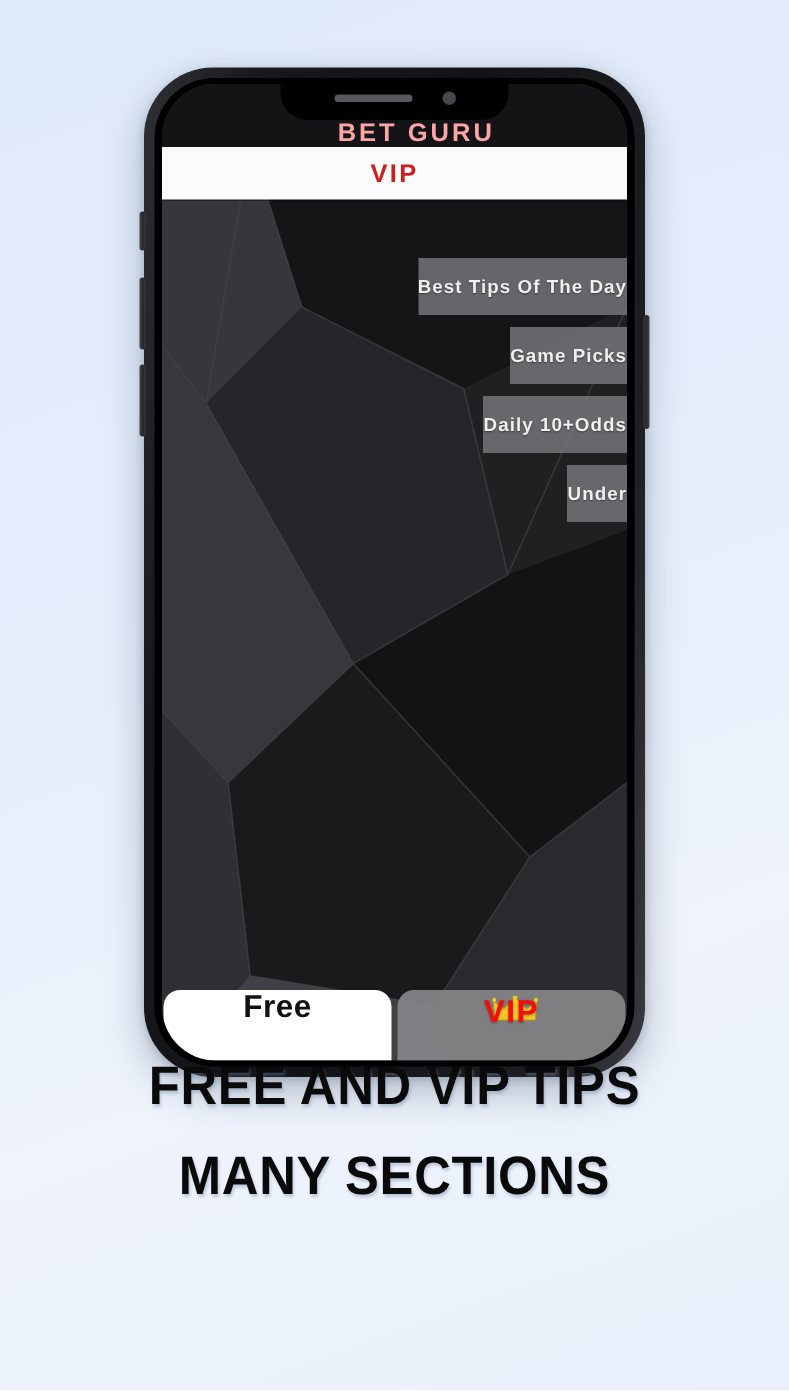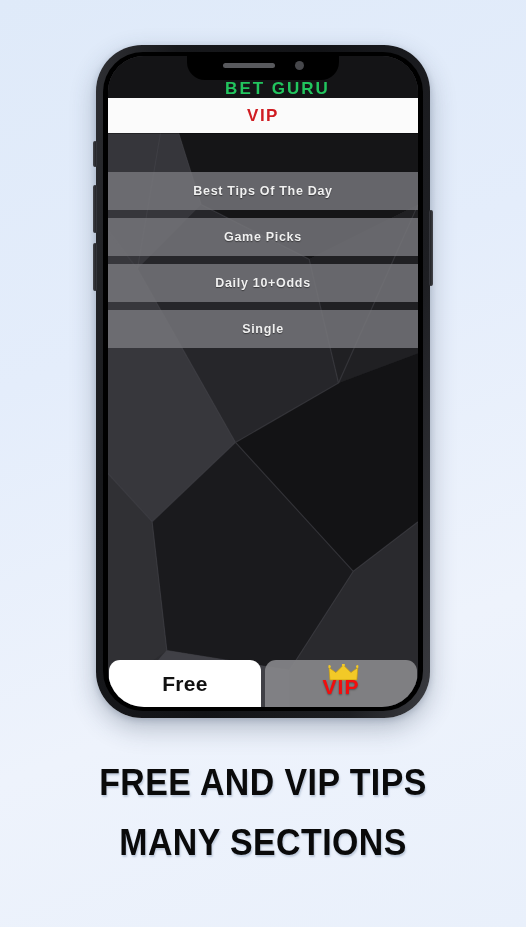--- a/index.html
+++ b/index.html
@@ -65,21 +65,21 @@
     position:relative;
     height:42px;
     flex:0 0 42px;
     background:#141416;
     display:flex; align-items:flex-end; justify-content:center;
   }
   .app-brand {
     font-size:17px;
     font-weight:bold;
     letter-spacing:2px;
-    color:#22c55e;
+    color:#fca5a5;
     line-height:1;
     padding-bottom:1px;
     white-space:nowrap;
     margin-left:29px;
   }
   .notch {
     position:absolute;
     top:-6px; left:50%; transform:translateX(-50%);
     width:152px; height:30px;
     background:#000;
@@ -100,21 +100,21 @@
   }
   .vip-header-label {
     color:#d01d22;
     font-size:17px;
     font-weight:bold;
     letter-spacing:1.5px;
   }
 
   .spacer-top { flex:0 0 39px; }
 
-  .tips-list { position:relative; display:flex; flex-direction:column; }
+  .tips-list { position:relative; display:flex; flex-direction:column;align-items:flex-end; }
   .tip-row {
     flex:0 0 38px;
     background:rgba(120,120,124,.82);
     display:flex; align-items:center; justify-content:center;
     margin-bottom:8px;
   }
   .tip-label {
     color:#f0f0f0;
     font-size:12.5px;
     font-weight:bold;
@@ -129,21 +129,21 @@
   .tabbar {
     position:relative;
     flex:0 0 47px;
     display:flex;
     gap:4px;
     padding:0 1px;
     z-index:3;
   }
   .tab {
     flex:1 1 50%;
-    display:flex; align-items:center; justify-content:center;
+    display:flex; justify-content:center;
     position:relative;
     border-radius:11px 11px 0 0;
   }
   .tab-free { background:#ffffff; }
   .tab-vip  { background:rgba(133,133,137,.93); }
   .tab-label-free {
     color:#111; font-size:21px; font-weight:bold; letter-spacing:.3px;
   }
   .tab-label-vip {
     color:#f30d0d; font-size:21px; font-weight:bold; letter-spacing:1px;
@@ -153,21 +153,21 @@
   .crown {
     position:absolute;
     top:4px; left:50%;
     transform:translateX(-42%);
     width:30px; height:17px;
   }
 
   
   .captions {
     position:absolute;
-    left:0; right:0; top:764px;
+    left:0; right:0; top:705px;
     text-align:center;
   }
   .caption-line {
     font-family:"Liberation Sans", sans-serif;
     font-size:36px;
     font-weight:bold;
     color:#0a0a0a;
     letter-spacing:.5px;
     line-height:1.05;
     transform:scaleX(.94);
@@ -244,21 +244,21 @@
 
 
             <div class="tip-row">
               <span class="tip-label">Daily 10+Odds</span>
             </div>
 
 
 
 
             <div class="tip-row">
-              <span class="tip-label">Single</span>
+              <span class="tip-label">Under</span>
             </div>
 
           </div>
 
           <div class="content-fill"></div>
 
           <div class="tabbar">
 
             <div class="tab tab-free">
               <span class="tab-label-free">Free</span>

